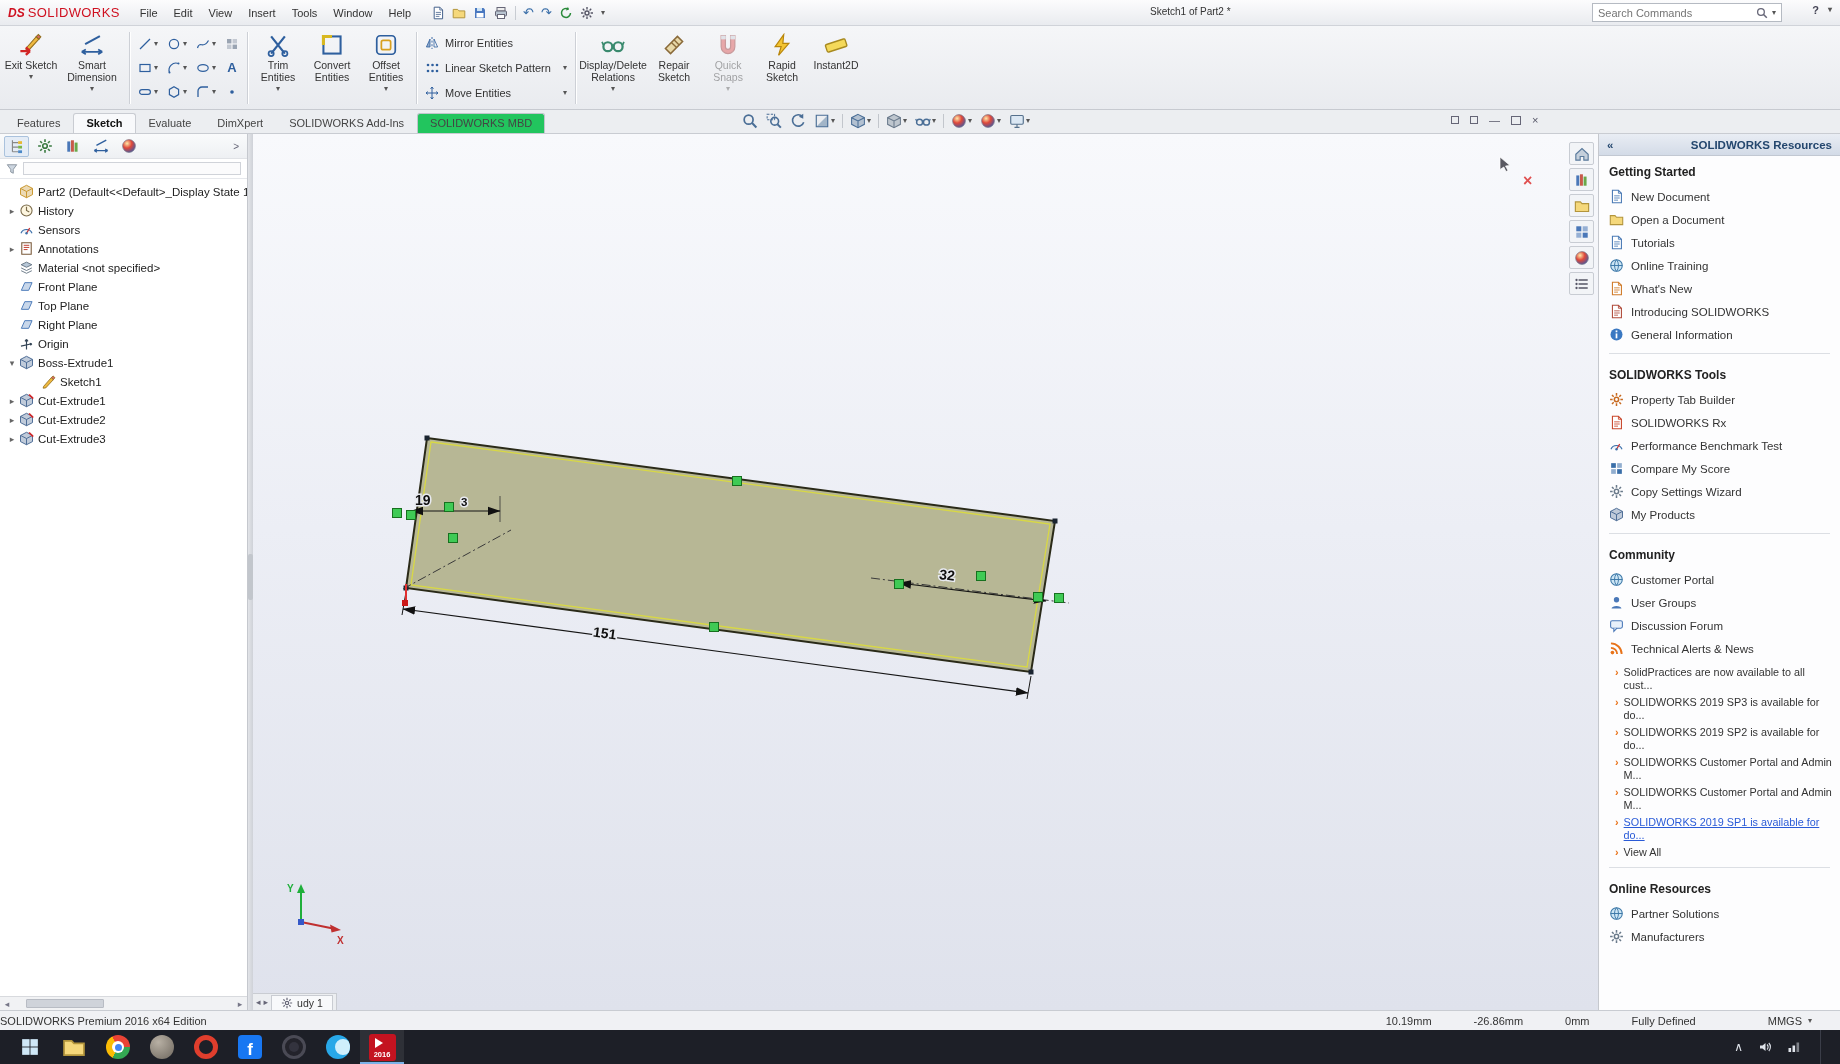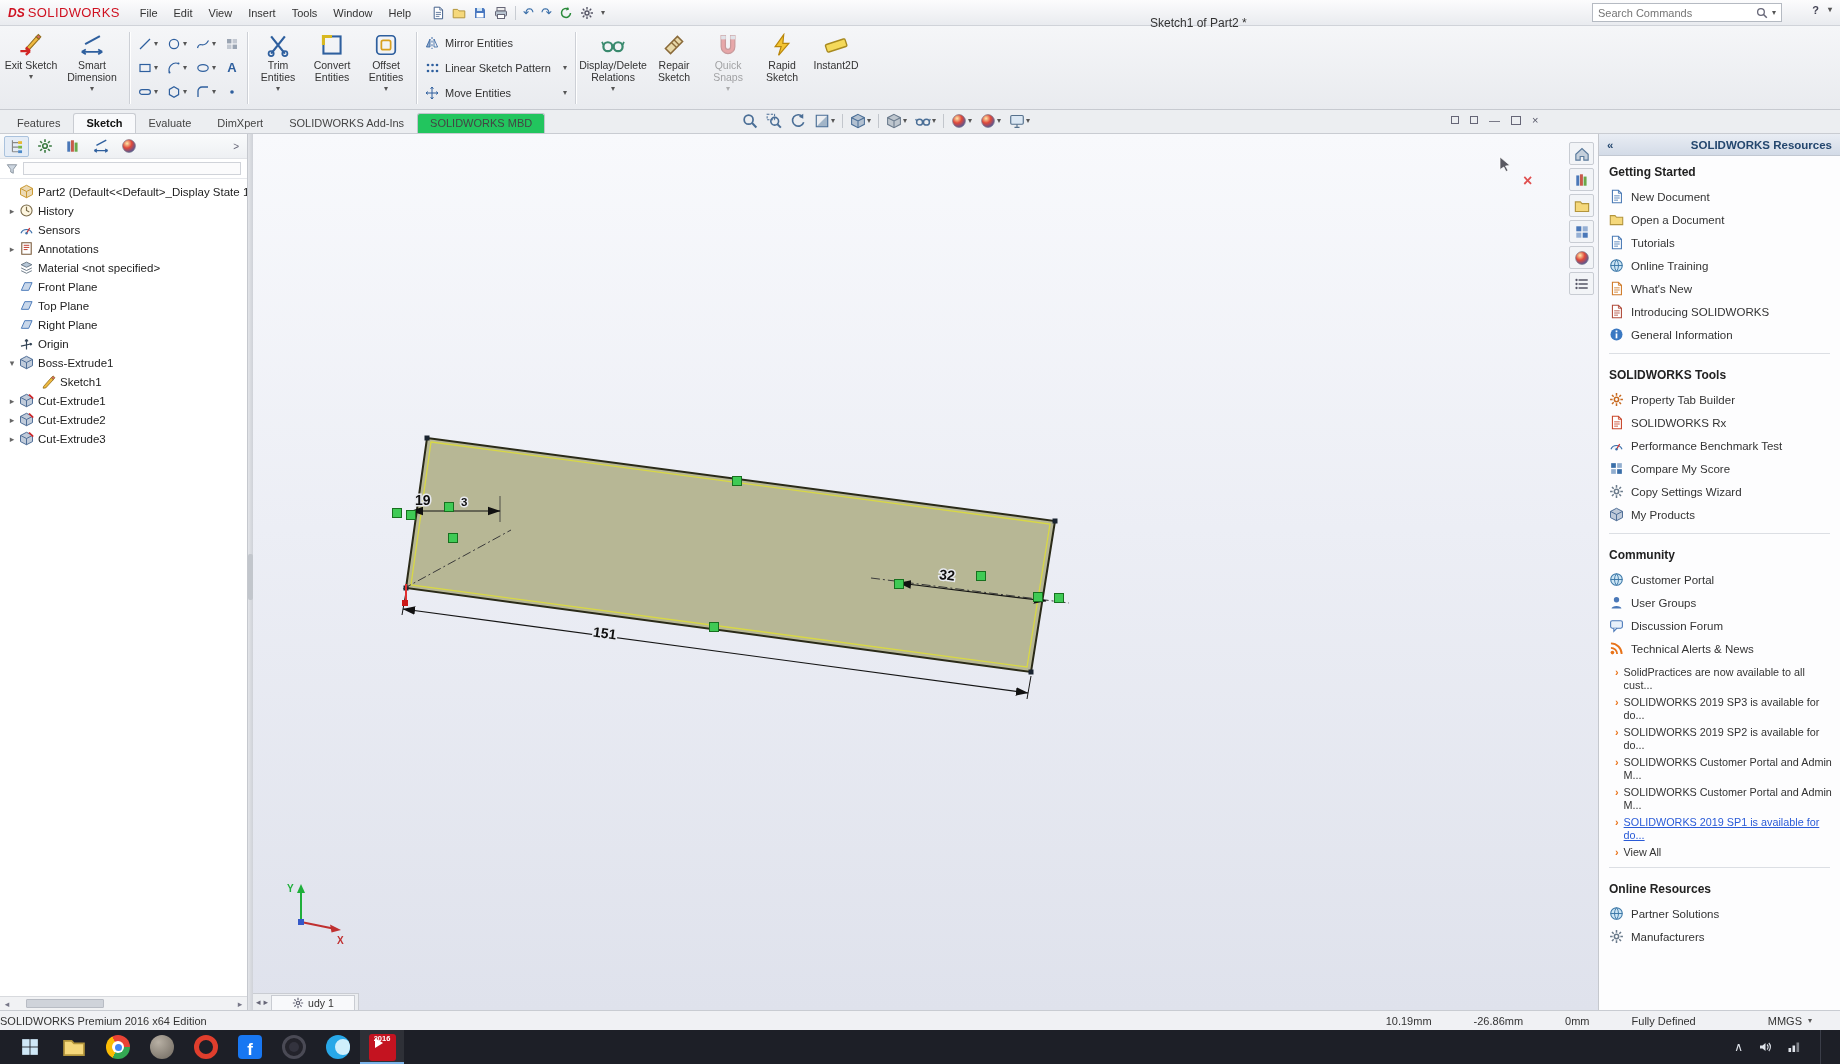--- a/index.html
+++ b/index.html
@@ -11,21 +11,21 @@
 
   
   #menubar{height:26px;background:linear-gradient(#fcfcfd,#e9ebef);border-bottom:1px solid #d0d3d9;display:flex;align-items:center;padding:0 8px;position:relative}
   .brand{display:flex;align-items:baseline;gap:3px;margin-right:12px}
   .brand .dsq{font-style:italic;font-weight:bold;color:#cf1020;font-size:12px}
   .brand .bname{color:#cf1020;font-weight:normal;font-size:13px;letter-spacing:.4px}
   .menu{padding:4px 8px;color:#333}
   .qa{display:flex;align-items:center;gap:7px;margin-left:12px;color:#44618c}
   .qa .qsep{width:1px;height:14px;background:#c8ccd2}
   .qa .uglyph{font-size:13px;color:#3a6ea8;line-height:1}
-  .doc-title{position:absolute;left:1150px;top:16px;color:#333;font-size:12px}
+  .doc-title{position:absolute;left:1150px;top:6px;color:#333;font-size:10px}
   .searchwrap{position:absolute;right:58px;top:3px;display:flex;align-items:center;border:1px solid #b5bac2;background:#fff;height:19px;width:190px;padding:0 5px;gap:4px;color:#778}
   .searchwrap input{border:0;outline:0;flex:1;font:inherit;font-size:11px;color:#333;min-width:0}
   .mb-right{position:absolute;right:8px;top:4px;display:flex;gap:9px;align-items:center;color:#445;font-weight:bold}
 
   
   #ribbon{height:84px;background:linear-gradient(#f5f6f8,#e9ebef);border-bottom:1px solid #c7cad0;display:flex;align-items:stretch;padding:3px 4px 2px}
   .vsep{width:1px;background:#cdd0d6;margin:3px 3px;box-shadow:1px 0 0 #fff}
   .rbtn{width:54px;display:flex;flex-direction:column;align-items:center;padding-top:4px;gap:2px;color:#333;text-align:center;font-size:10.5px;line-height:1.15;border-radius:2px}
   .rbtn.w66{width:68px}
   .rbtn .ic22{color:#2e5f9e}
@@ -75,21 +75,21 @@
   #splitter .grip{position:absolute;top:420px;left: 0;width:5px;height:46px;background:#c2c6cc;border-radius:2px}
 
   #viewport{flex:1;position:relative;background:linear-gradient(180deg,#f8f9fc 0%,#eceef5 45%,#dfe2ec 100%);overflow:hidden}
   #sketch{position:absolute;inset:0;width:100%;height:100%}
   .dimtx{font-size:14px;font-weight:bold;fill:#101010;paint-order:stroke;stroke:#e8eaf0;stroke-width:3px}
   .dimsm{font-size:11.5px;font-weight:bold;fill:#101010;paint-order:stroke;stroke:#e8eaf0;stroke-width:3px}
   .triadlb{font-size:10px;font-weight:bold}
   .vstrip{position:absolute;top:8px;right:4px;display:flex;flex-direction:column;gap:3px}
   .vtab{width:25px;height:23px;background:#f2f4f7;border:1px solid #c8ccd3;border-radius:2px;display:flex;align-items:center;justify-content:center;color:#4a6e96}
   .motion{position:absolute;bottom:0;left:0;height:17px;display:flex;align-items:center;background:#eceef1;border-top:1px solid #c9ccd2;border-right:1px solid #c9ccd2;padding:0 3px;gap:3px;color:#667;font-size:9px}
-  .mtab{display:flex;align-items:center;gap:4px;background:#f8f9fb;border:1px solid #c9ccd2;border-bottom:0;height:15px;padding:0 20px;font-size:10.5px;color:#333}
+  .mtab{display:flex;align-items:center;gap:4px;background:#f8f9fb;border:1px solid #c9ccd2;border-bottom:0;height:15px;padding:0 9px;font-size:10.5px;color:#333}
   .cursor{position:absolute;left:1246px;top:22px}
   .redx{position:absolute;left:1270px;top:38px;color:#e05050;font-size:16px;font-weight:bold}
 
   
   #right-panel{width:242px;background:#fdfdfe;border-left:1px solid #c5c8ce;display:flex;flex-direction:column;font-size:11.5px;overflow:hidden}
   .rhead{height:22px;background:linear-gradient(#e9edf4,#d3dbe7);border-bottom:1px solid #c2c8d2;display:flex;align-items:center;padding:0 8px;color:#24476e;font-weight:bold;flex:none}
   .rhead .ttl{margin-left:auto}
   .rsec{padding:5px 10px 2px}
   .stitle{font-weight:bold;color:#222;font-size:12px;margin:4px 0 6px}
   .ritem{display:flex;align-items:center;gap:7px;height:23px;color:#333}
@@ -112,21 +112,21 @@
   .chrome{width:24px;height:24px;border-radius:50%;background:conic-gradient(from -30deg,#ea4335 0 33%,#34a853 0 66%,#fbbc05 0 100%);position:relative}
   .chrome::after{content:"";position:absolute;inset:6px;background:#fff;border-radius:50%}
   .chrome::before{content:"";position:absolute;inset:8.5px;background:#4285f4;border-radius:50%;z-index:1}
   .gimp{width:24px;height:24px;border-radius:50%;background:radial-gradient(circle at 35% 30%,#b8b0a4,#6e675e)}
   .opera{width:24px;height:24px;border-radius:50%;border:5.5px solid #e03e2d;background:transparent}
   .fb{width:24px;height:24px;border-radius:4px;background:#1877f2;color:#fff;font-weight:bold;display:flex;align-items:flex-end;justify-content:center;font-size:17px;line-height:1.05}
   .lens{width:24px;height:24px;border-radius:50%;background:#23232b;border:3px solid #4a4a55;position:relative}
   .lens::after{content:"";position:absolute;inset:4px;border-radius:50%;background:#33333e}
   .cic{width:24px;height:24px;border-radius:50%;background:#28a8e8;position:relative;overflow:hidden}
   .cic::after{content:"";position:absolute;left:9px;top:4px;width:16px;height:16px;border-radius:50%;background:#cfeffc}
-  .swic{width:27px;height:27px;border-radius:3px;background:#c41320;color:#fff;display:flex;flex-direction:column;align-items:center;justify-content:flex-start;font-size:7.5px;font-weight:bold;position:relative;padding-bottom:2px}
+  .swic{width:27px;height:27px;border-radius:3px;background:#c41320;color:#fff;display:flex;flex-direction:column;align-items:center;justify-content:flex-end;font-size:7.5px;font-weight:bold;position:relative;padding-bottom:2px}
   .swic::before{content:"";position:absolute;top:4px;left:6px;border-left:8px solid #fff;border-top:5px solid transparent;border-bottom:5px solid transparent}
   .tray{margin-left:auto;display:flex;align-items:center;gap:15px;padding-right:16px;color:#dfe3ea}
   .tray .uglyph{font-size:12px}
   .edge{width:4px;height:34px;border-left:1px solid #3a3d48;margin-left:4px}
 </style>
 </head>
 <body>
 
 <svg class="defs" aria-hidden="true">
   <defs>

